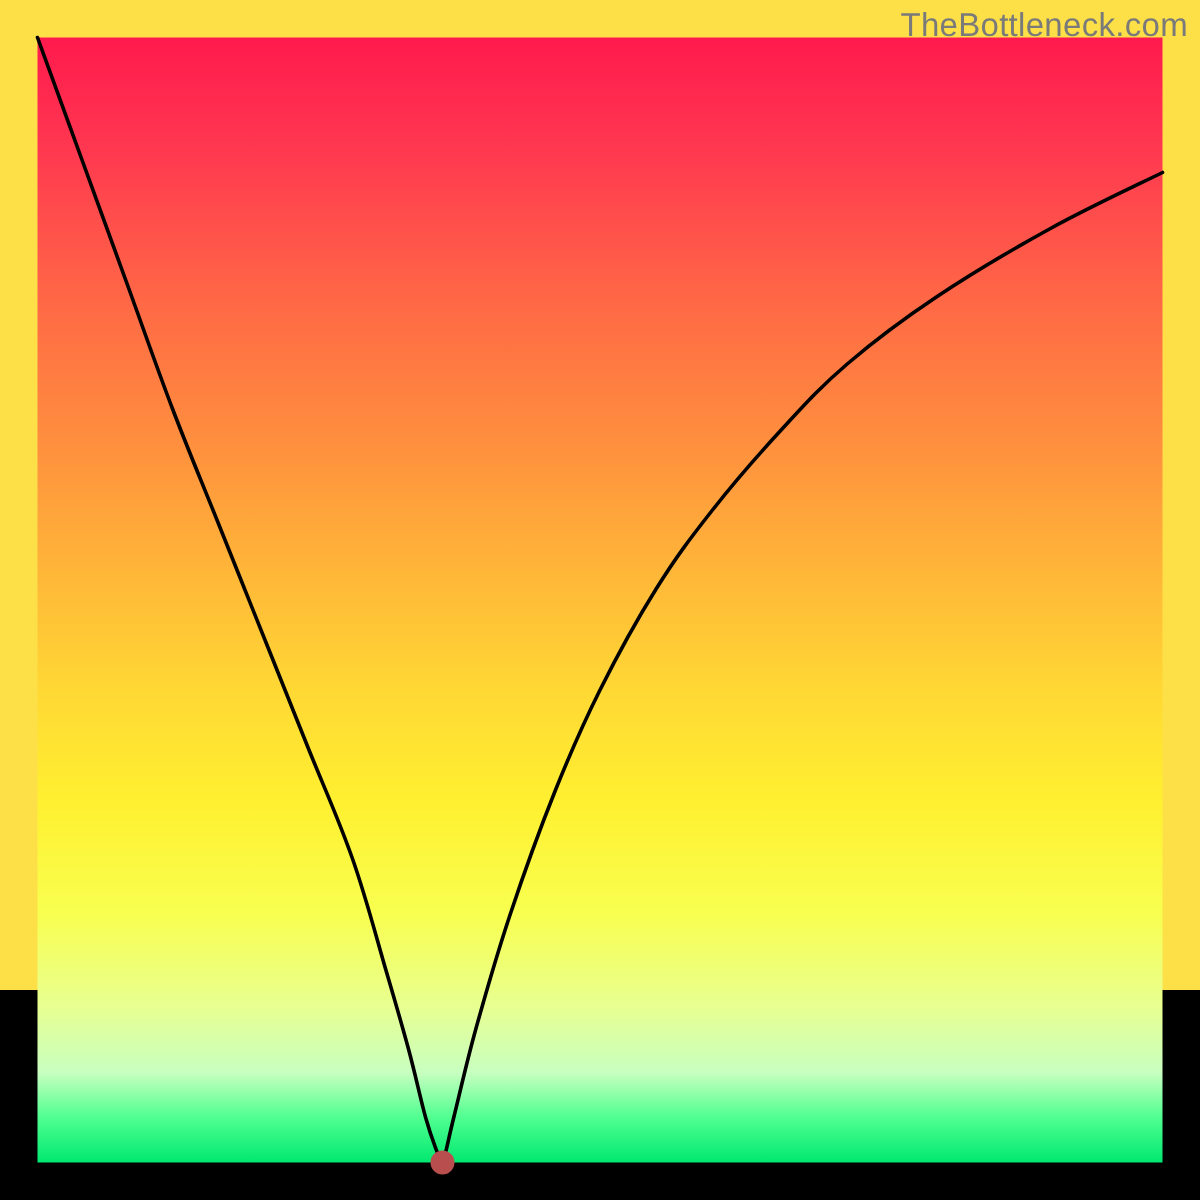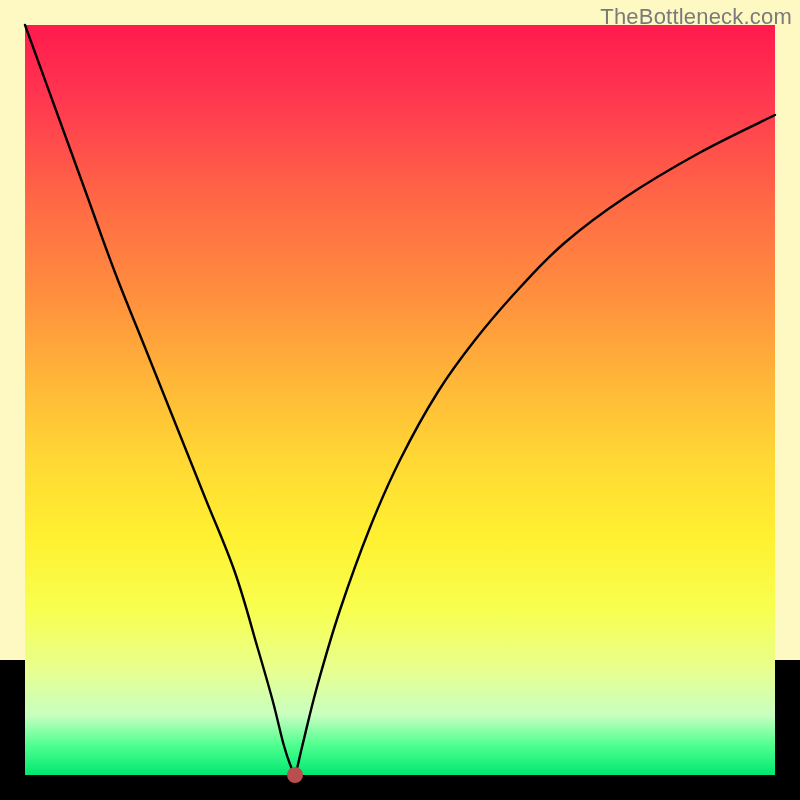--- a/index.html
+++ b/index.html
@@ -10,21 +10,21 @@
     background: #000;
     overflow: hidden;
     font-family: Arial, Helvetica, sans-serif;
   }
   .frame {
     position: absolute;
     left: 0;
     top: 0;
     width: 800px;
     height: 660px;
-    background: #fef9c3;
+    background: #fde047;
     text-decoration: underline;
   }
   .plot {
     position: absolute;
     left: 25px;
     top: 25px;
     width: 750px;
     height: 750px;
     background: linear-gradient(to bottom,
       #ff1a4d 0%,

